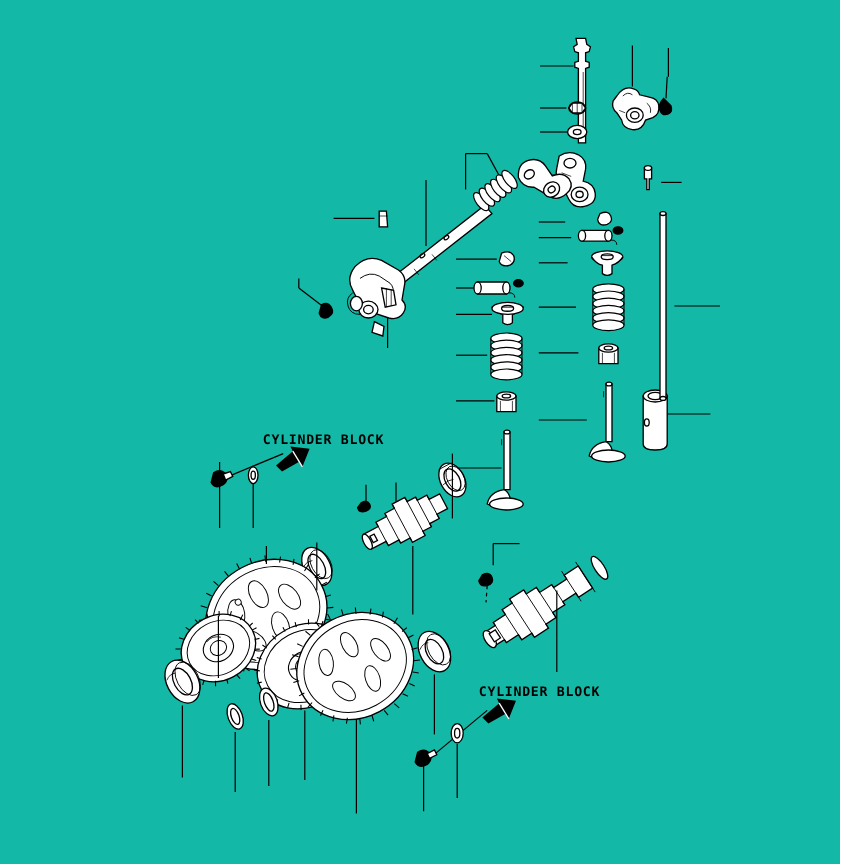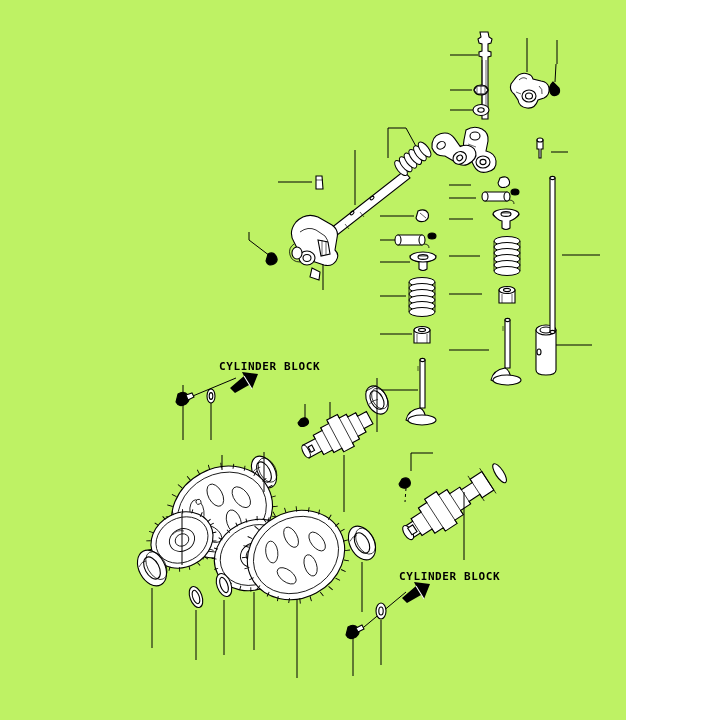--- a/index.html
+++ b/index.html
@@ -1,18 +1,18 @@
 <!DOCTYPE html>
 <html><head>
 <meta charset="utf-8">
 <style>
   html,body{margin:0;padding:0;background:#ffffff;}
   body{width:720px;height:720px;overflow:hidden;
        font-family:"DejaVu Sans Mono","Liberation Mono",monospace;}
-  #sheet{position:relative;width:626px;height:720px;background:#bef264;}
+  #sheet{position:relative;width:700px;height:720px;background:#14b8a6;}
   #art{position:absolute;left:0;top:0;}
   .anno{position:absolute;white-space:nowrap;color:#000;
         font-family:"DejaVu Sans Mono","Liberation Mono",monospace;
         font-size:11px;letter-spacing:.6px;font-weight:700;}
 </style>
 </head>
 <body>
 
 <div id="sheet">
 

